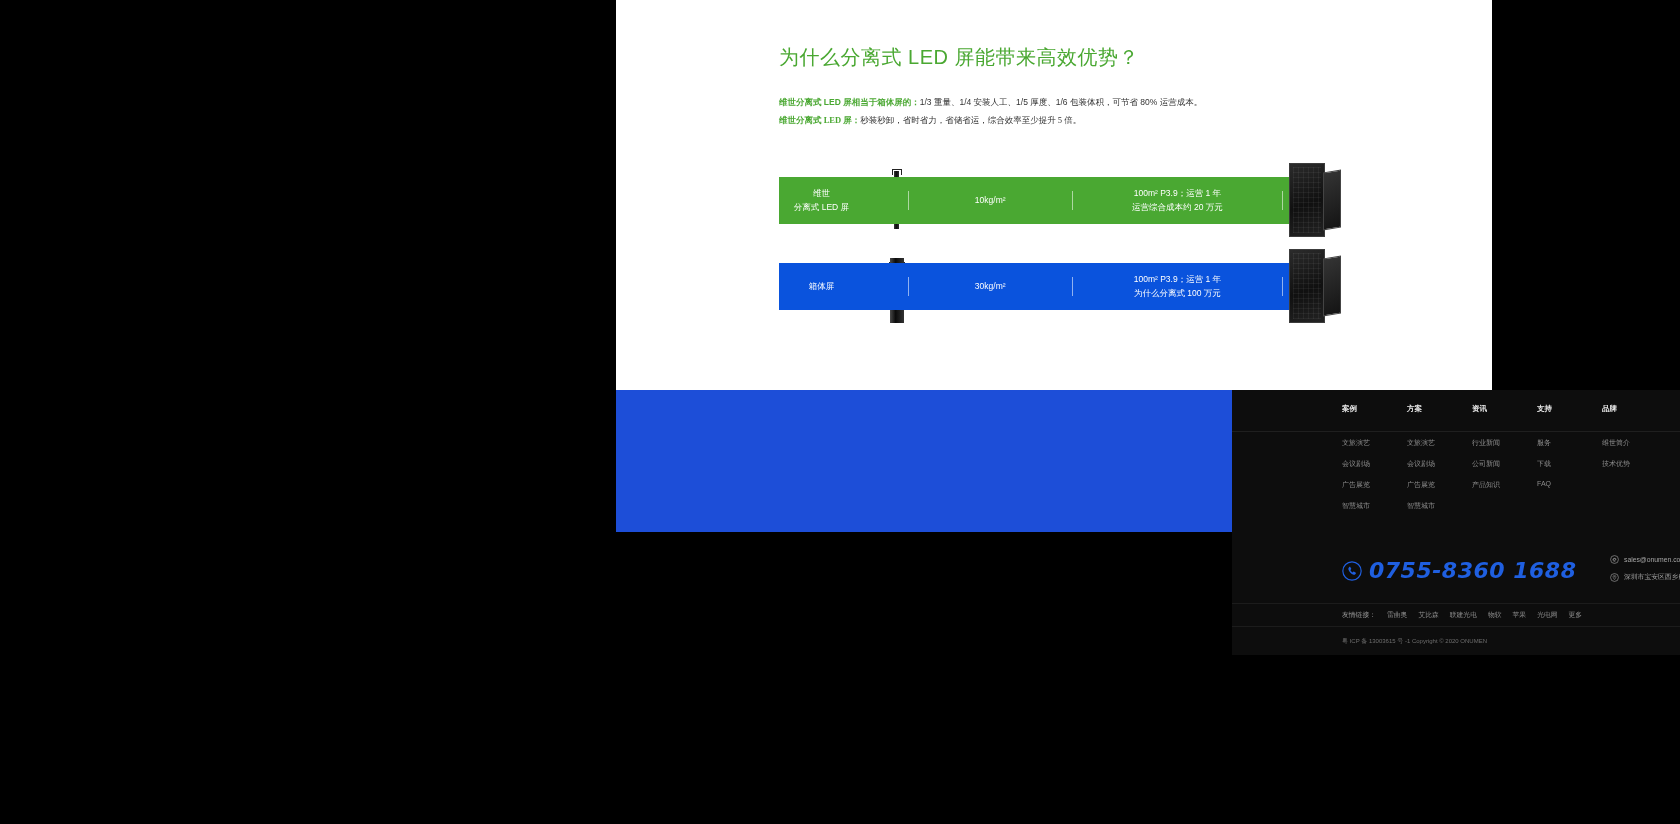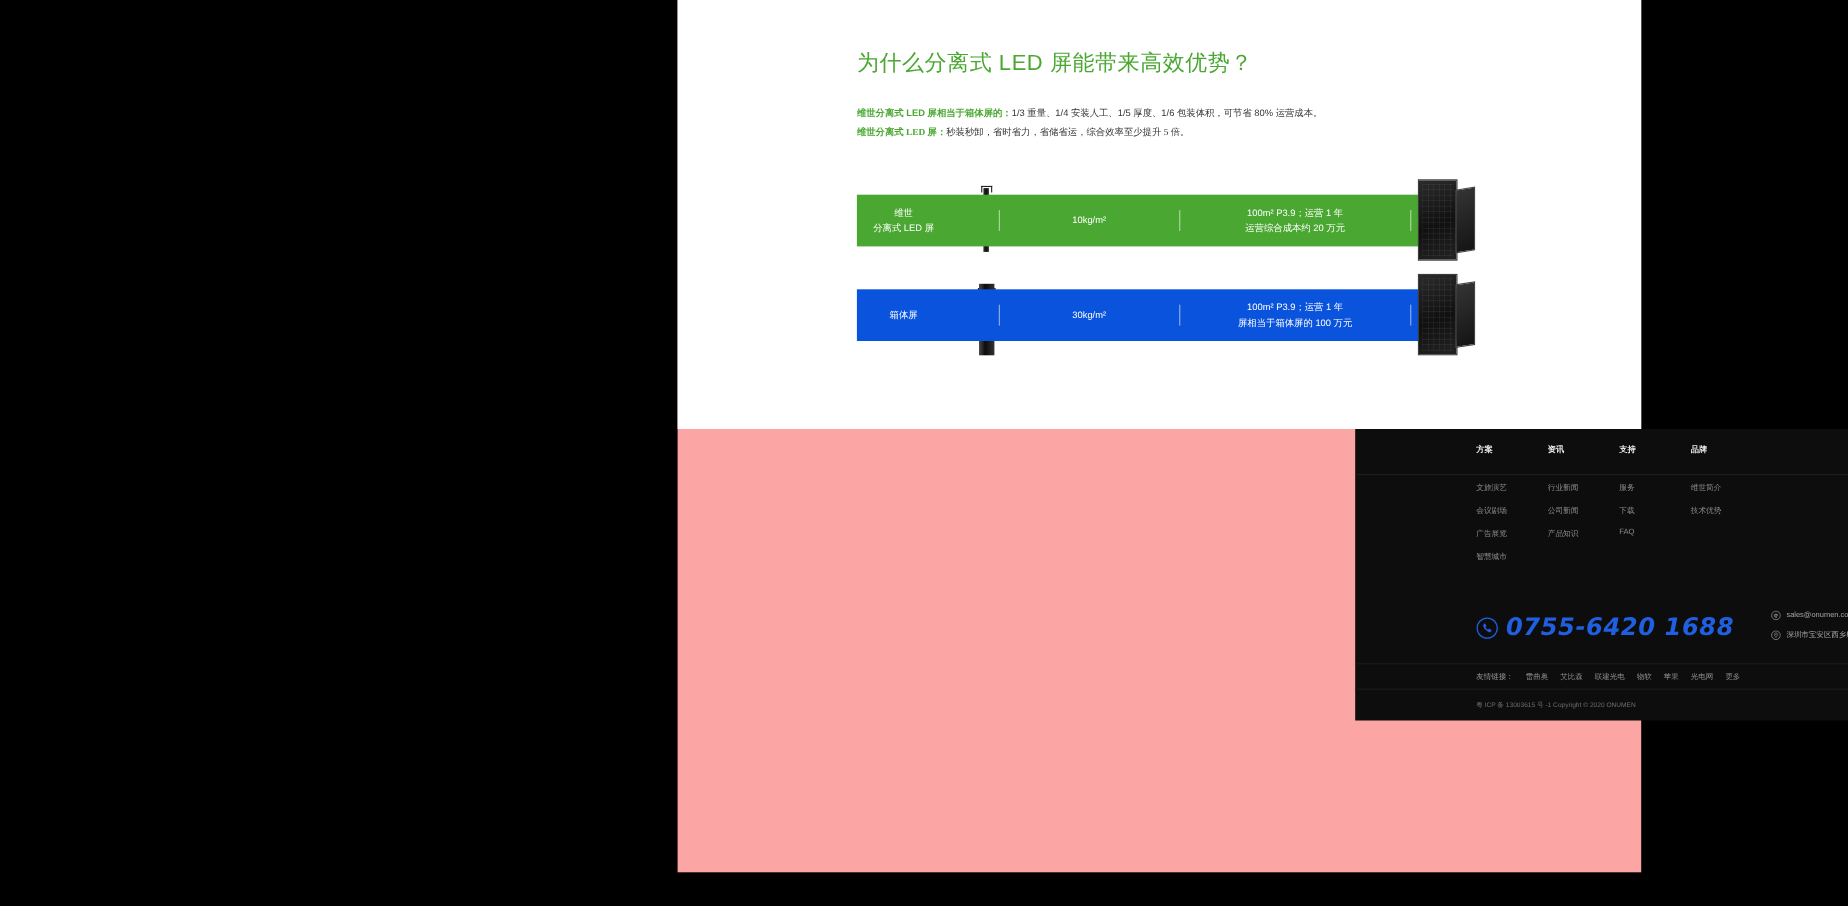--- a/index.html
+++ b/index.html
@@ -8,22 +8,22 @@
     background: #000;
     font-family: "Liberation Sans", "DejaVu Sans", sans-serif;
     overflow: hidden;
   }
 
   #page { position: relative; width: 1680px; height: 824px; background: #000; }
 
   
   #viewport {
     position: absolute; left: 616px; top: 0;
-    width: 876px; height: 793px;
-    background: #fca5a5;
+    width: 876px; height: 532px;
+    background: #1d4ed8;
   }
 
   
   .content {
     position: absolute; left: 0; top: 0;
     width: 876px; height: 390px;
     background: #fff;
   }
 
   .sec-title {
@@ -208,41 +208,48 @@
 
         <div class="bar blue">
           <div class="cell cell-name">
             <div>箱体屏</div>
           </div>
           <div class="vdiv"></div>
           <div class="cell cell-weight">30kg/m²</div>
           <div class="vdiv"></div>
           <div class="cell cell-cost">
             <div>100m² P3.9；运营 1 年</div>
-            <div>屏相当于箱体屏的 100 万元</div>
+            <div>为什么分离式 100 万元</div>
           </div>
           <div class="vdiv"></div>
           <div class="cell cell-pad"></div>
 
           <div class="panel-wrap">
             <div class="panel">
                 <div class="panel-grid"></div>
               </div>
             <div class="panel-open"></div>
           </div>
         </div>
       </div>
     </div>
 
     <div id="footer">
 
       <div class="nav-top-rule"></div>
 
       <div class="nav" id="footer-nav">
           <div class="nav-col">
+            <div class="nav-head">案例</div>
+            <div class="nav-link">文旅演艺</div>
+            <div class="nav-link">会议剧场</div>
+            <div class="nav-link">广告展览</div>
+            <div class="nav-link">智慧城市</div>
+          </div>
+          <div class="nav-col">
             <div class="nav-head">方案</div>
             <div class="nav-link">文旅演艺</div>
             <div class="nav-link">会议剧场</div>
             <div class="nav-link">广告展览</div>
             <div class="nav-link">智慧城市</div>
           </div>
           <div class="nav-col">
             <div class="nav-head">资讯</div>
             <div class="nav-link">行业新闻</div>
             <div class="nav-link">公司新闻</div>
@@ -259,21 +266,21 @@
             <div class="nav-link">维世简介</div>
             <div class="nav-link">技术优势</div>
           </div>
         </div>
 
       <div class="contact">
         <svg class="phone-icon" viewBox="0 0 24 24">
           <circle cx="12" cy="12" r="11" fill="none" stroke="#1f5fe0" stroke-width="1.4"></circle>
           <path d="M8.6 7.2c.5-.4 1.2-.3 1.5.3l.9 1.6c.2.4.1.9-.3 1.2l-.6.5c.4 1.3 1.5 2.4 2.8 2.9l.5-.6c.3-.4.8-.5 1.2-.3l1.6.9c.6.3.7 1 .3 1.5l-.6.7c-.5.6-1.3.8-2 .5-2.9-1.1-5.2-3.4-6.2-6.3-.3-.7-.1-1.5.4-2z" fill="#1f5fe0"></path>
         </svg>
-        <span class="phone-num">0755-6420 1688</span>
+        <span class="phone-num">0755-8360 1688</span>
       </div>
 
       <div class="contact-right">
         <div class="cr-row">
           <svg class="cr-ico" viewBox="0 0 16 16">
             <circle cx="8" cy="8" r="7" fill="none" stroke="#9a9a9a" stroke-width="1.2"></circle>
             <path d="M10.8 8.6a2.8 2.8 0 1 0-.9 2" fill="none" stroke="#9a9a9a" stroke-width="1.1"></path>
             <circle cx="8" cy="8" r="1.7" fill="none" stroke="#9a9a9a" stroke-width="1.1"></circle>
           </svg>
           <span class="cr-txt">sales@onumen.com</span>

